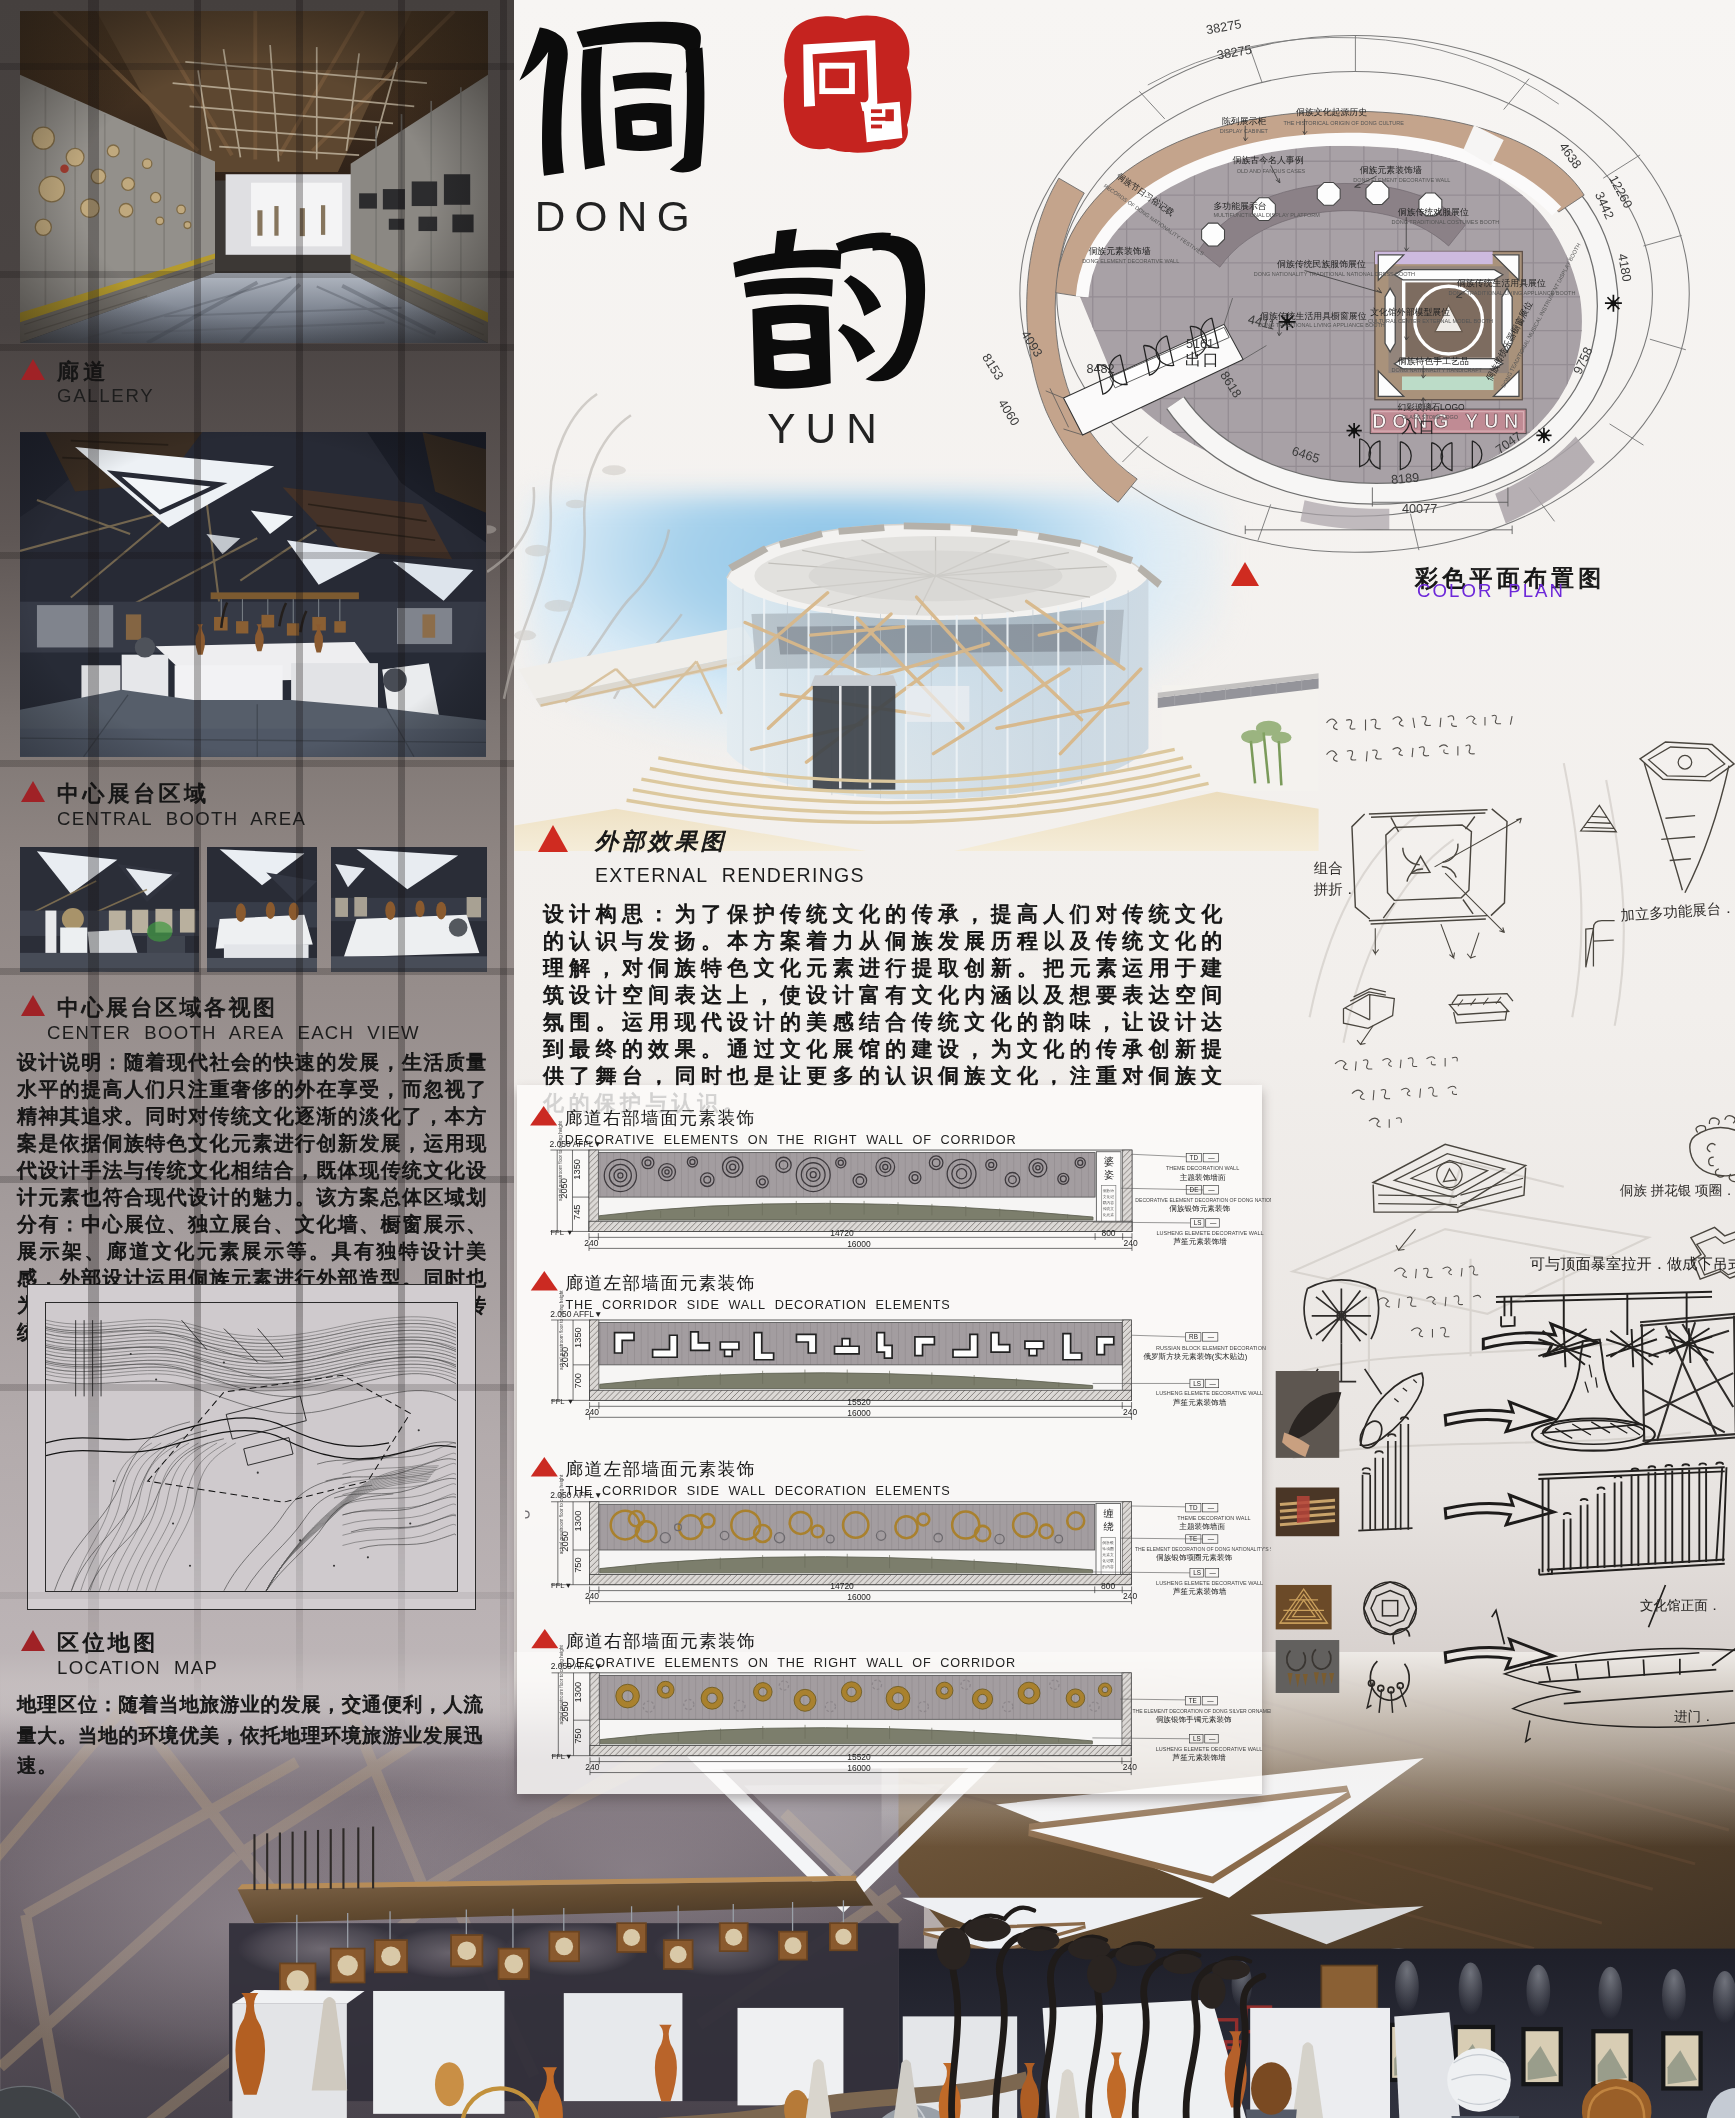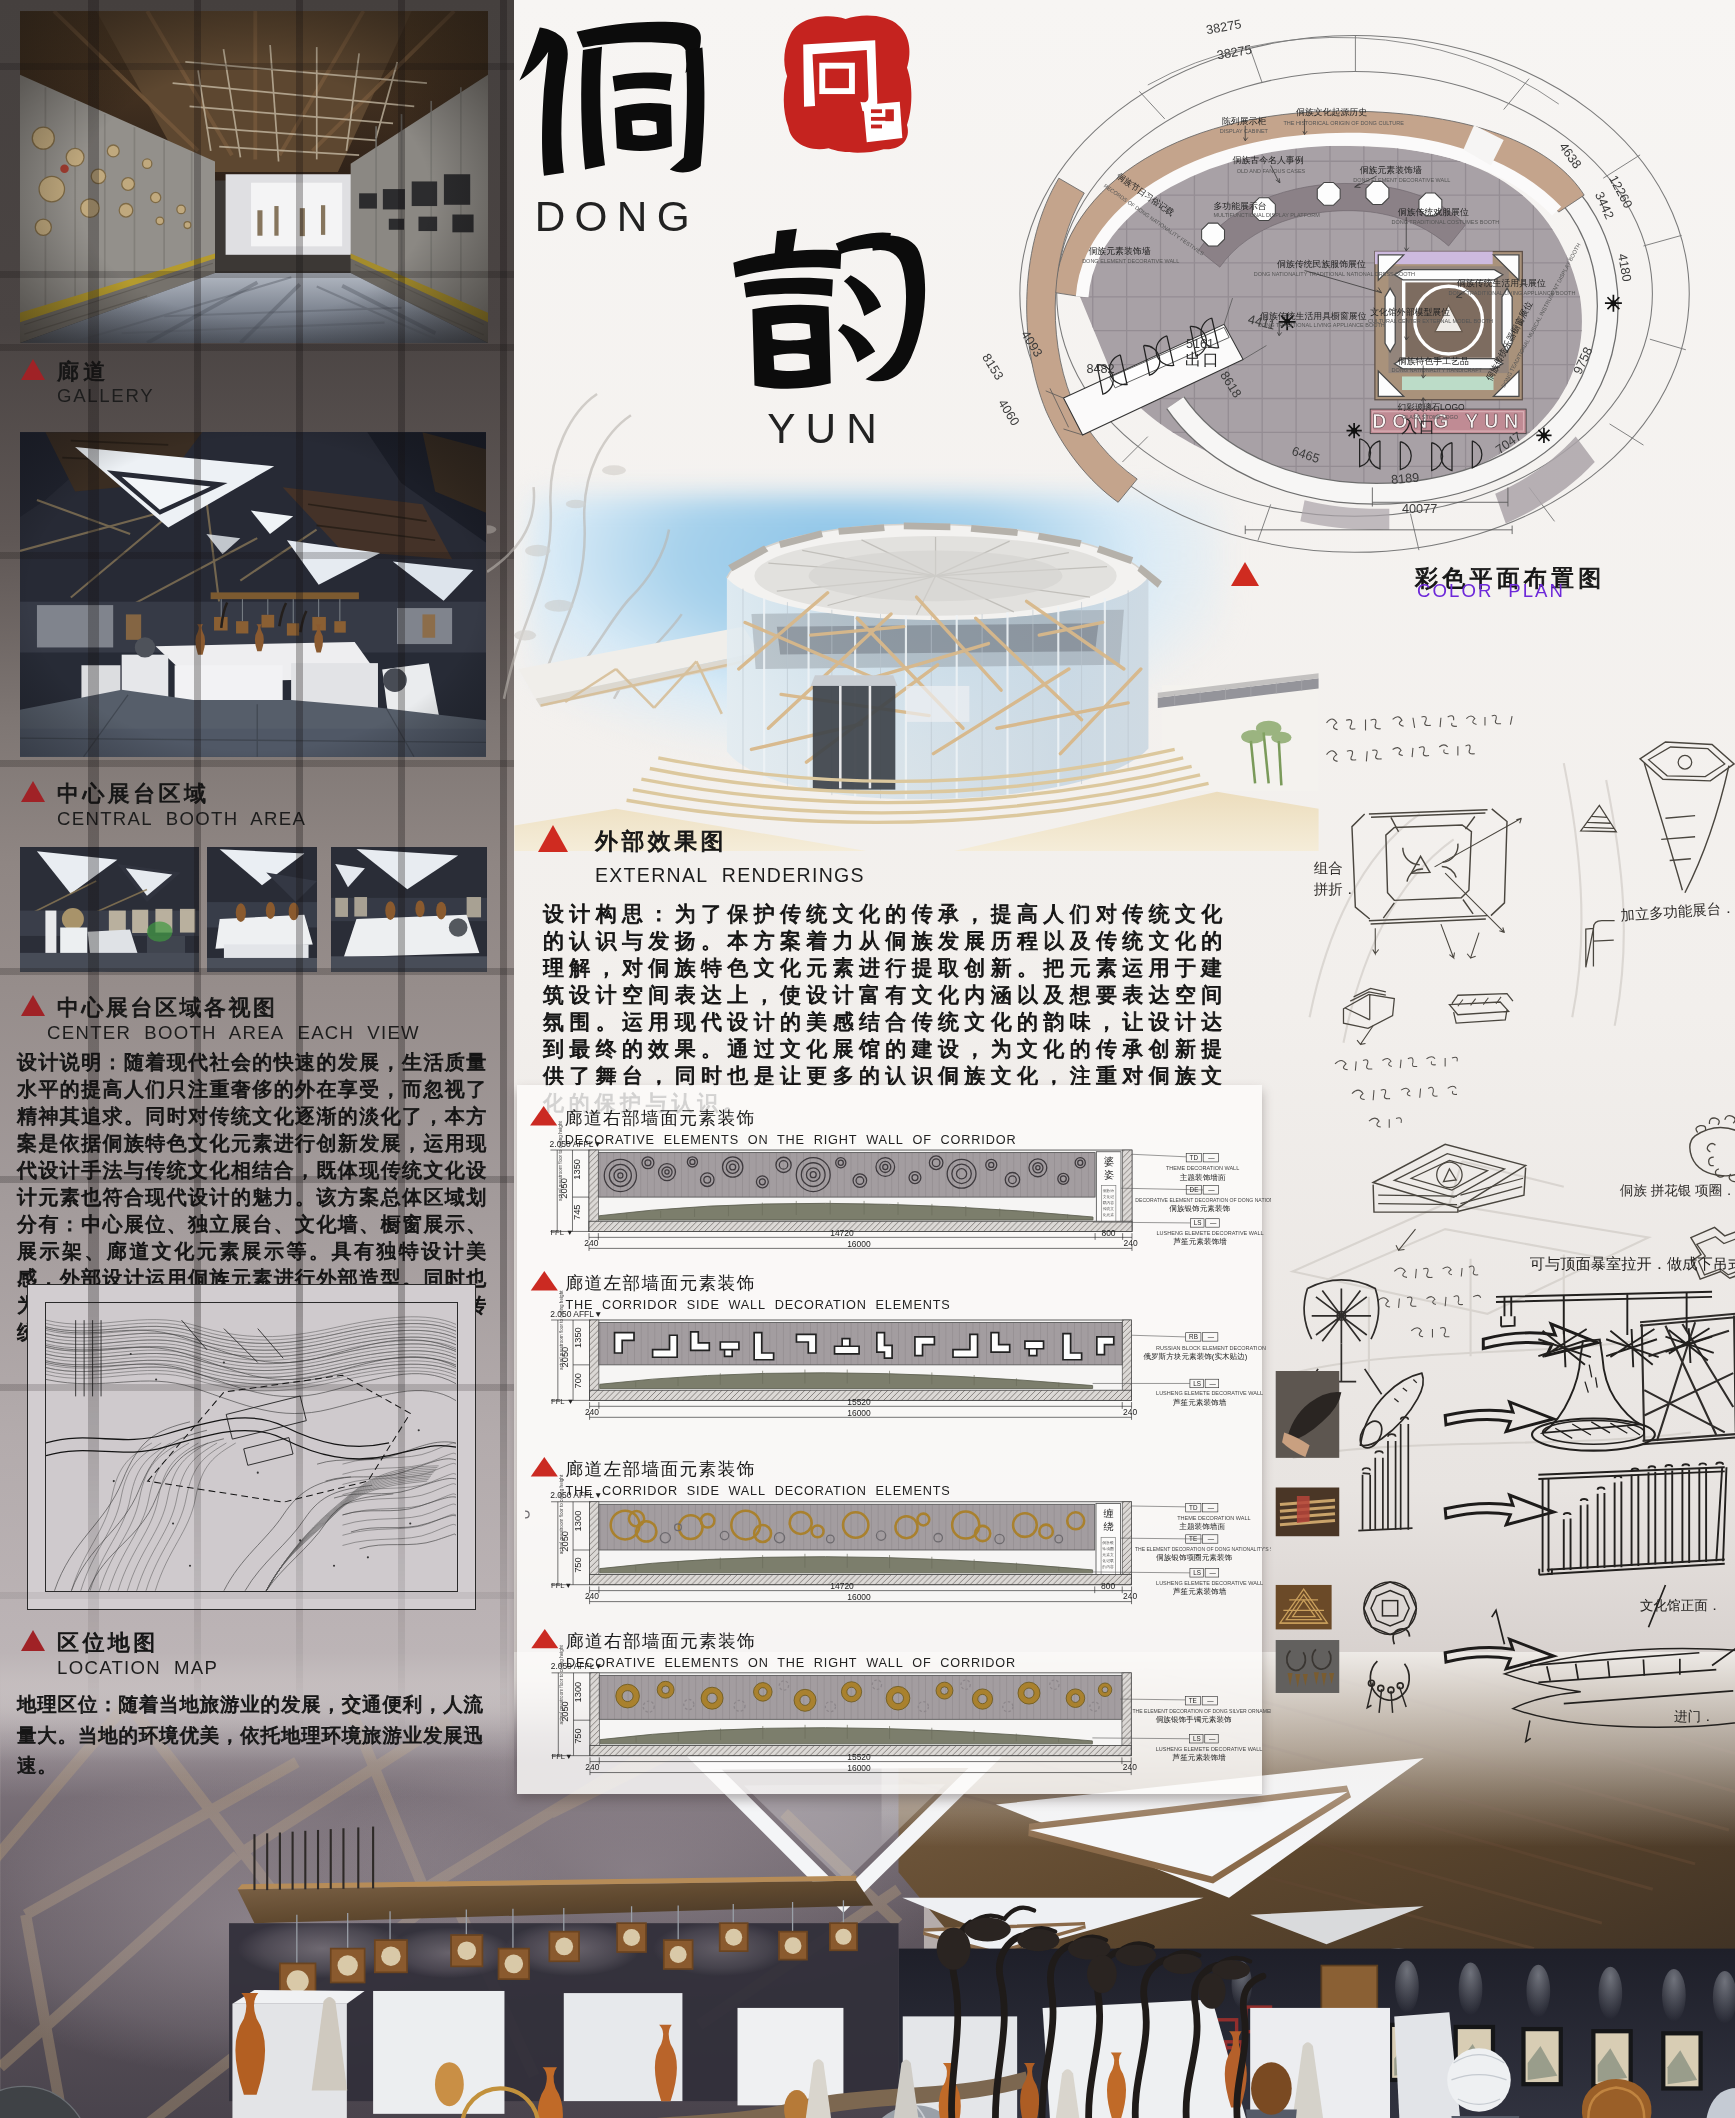--- a/index.html
+++ b/index.html
@@ -1243,21 +1243,21 @@
  <g fill="#85a565" opacity="0.8">
         <ellipse cx="1745" cy="590" rx="28" ry="16"></ellipse>
         <ellipse cx="1782" cy="570" rx="30" ry="18"></ellipse>
         <ellipse cx="1812" cy="592" rx="24" ry="14"></ellipse>
       </g>
 </svg>
 </div>
 
 <div class="abs" id="cap5" style="left:538px;top:823px;">
   <div class="tri abs" style="left:0;top:2.1px;border-left:15.7px solid transparent;border-right:15.7px solid transparent;border-bottom:27px solid #cf2b20;"></div>
-  <div class="abs cjk" style="left:57px;top:3.4px;width:212px;font-size:23px;color:#161616;letter-spacing:3.4px;-webkit-text-stroke:0.9px #161616;">外部效果图</div>
+  <div class="abs cjk" style="left:57px;top:3.4px;width:212px;font-size:23px;color:#161616;letter-spacing:3.4px;font-style:italic;-webkit-text-stroke:0.9px #161616;">外部效果图</div>
   <div class="abs" style="left:57px;top:41px;width:297px;font-size:19.5px;color:#1d1d1d;letter-spacing:1.3px;">EXTERNAL&nbsp; RENDERINGS</div>
 </div>
 
 <div class="abs cjk" id="desc3" style="left:543px;top:900px;width:684px;font-size:21px;line-height:27px;color:#141414;-webkit-text-stroke:0.9px #141414;letter-spacing:4.7px;text-align:justify;">设计构思：为了保护传统文化的传承，提高人们对传统文化的认识与发扬。本方案着力从侗族发展历程以及传统文化的理解，对侗族特色文化元素进行提取创新。把元素运用于建筑设计空间表达上，使设计富有文化内涵以及想要表达空间氛围。运用现代设计的美感结合传统文化的韵味，让设计达到最终的效果。通过文化展馆的建设，为文化的传承创新提供了舞台，同时也是让更多的认识侗族文化，注重对侗族文化的保护与认识。</div>
 
 <div class="abs" id="elevcard" style="left:517px;top:1085px;width:745px;height:709px;
   background:rgba(252,251,250,0.82);box-shadow:0 6px 10.2px rgba(60,50,50,0.35);"></div>
 
 <div class="abs" id="elev1" style="left:525px;top:1100px;width:746px;height:159px;">
 <svg width="746" height="159" viewBox="0 0 1760 375" style="font-family:'Liberation Sans'">

